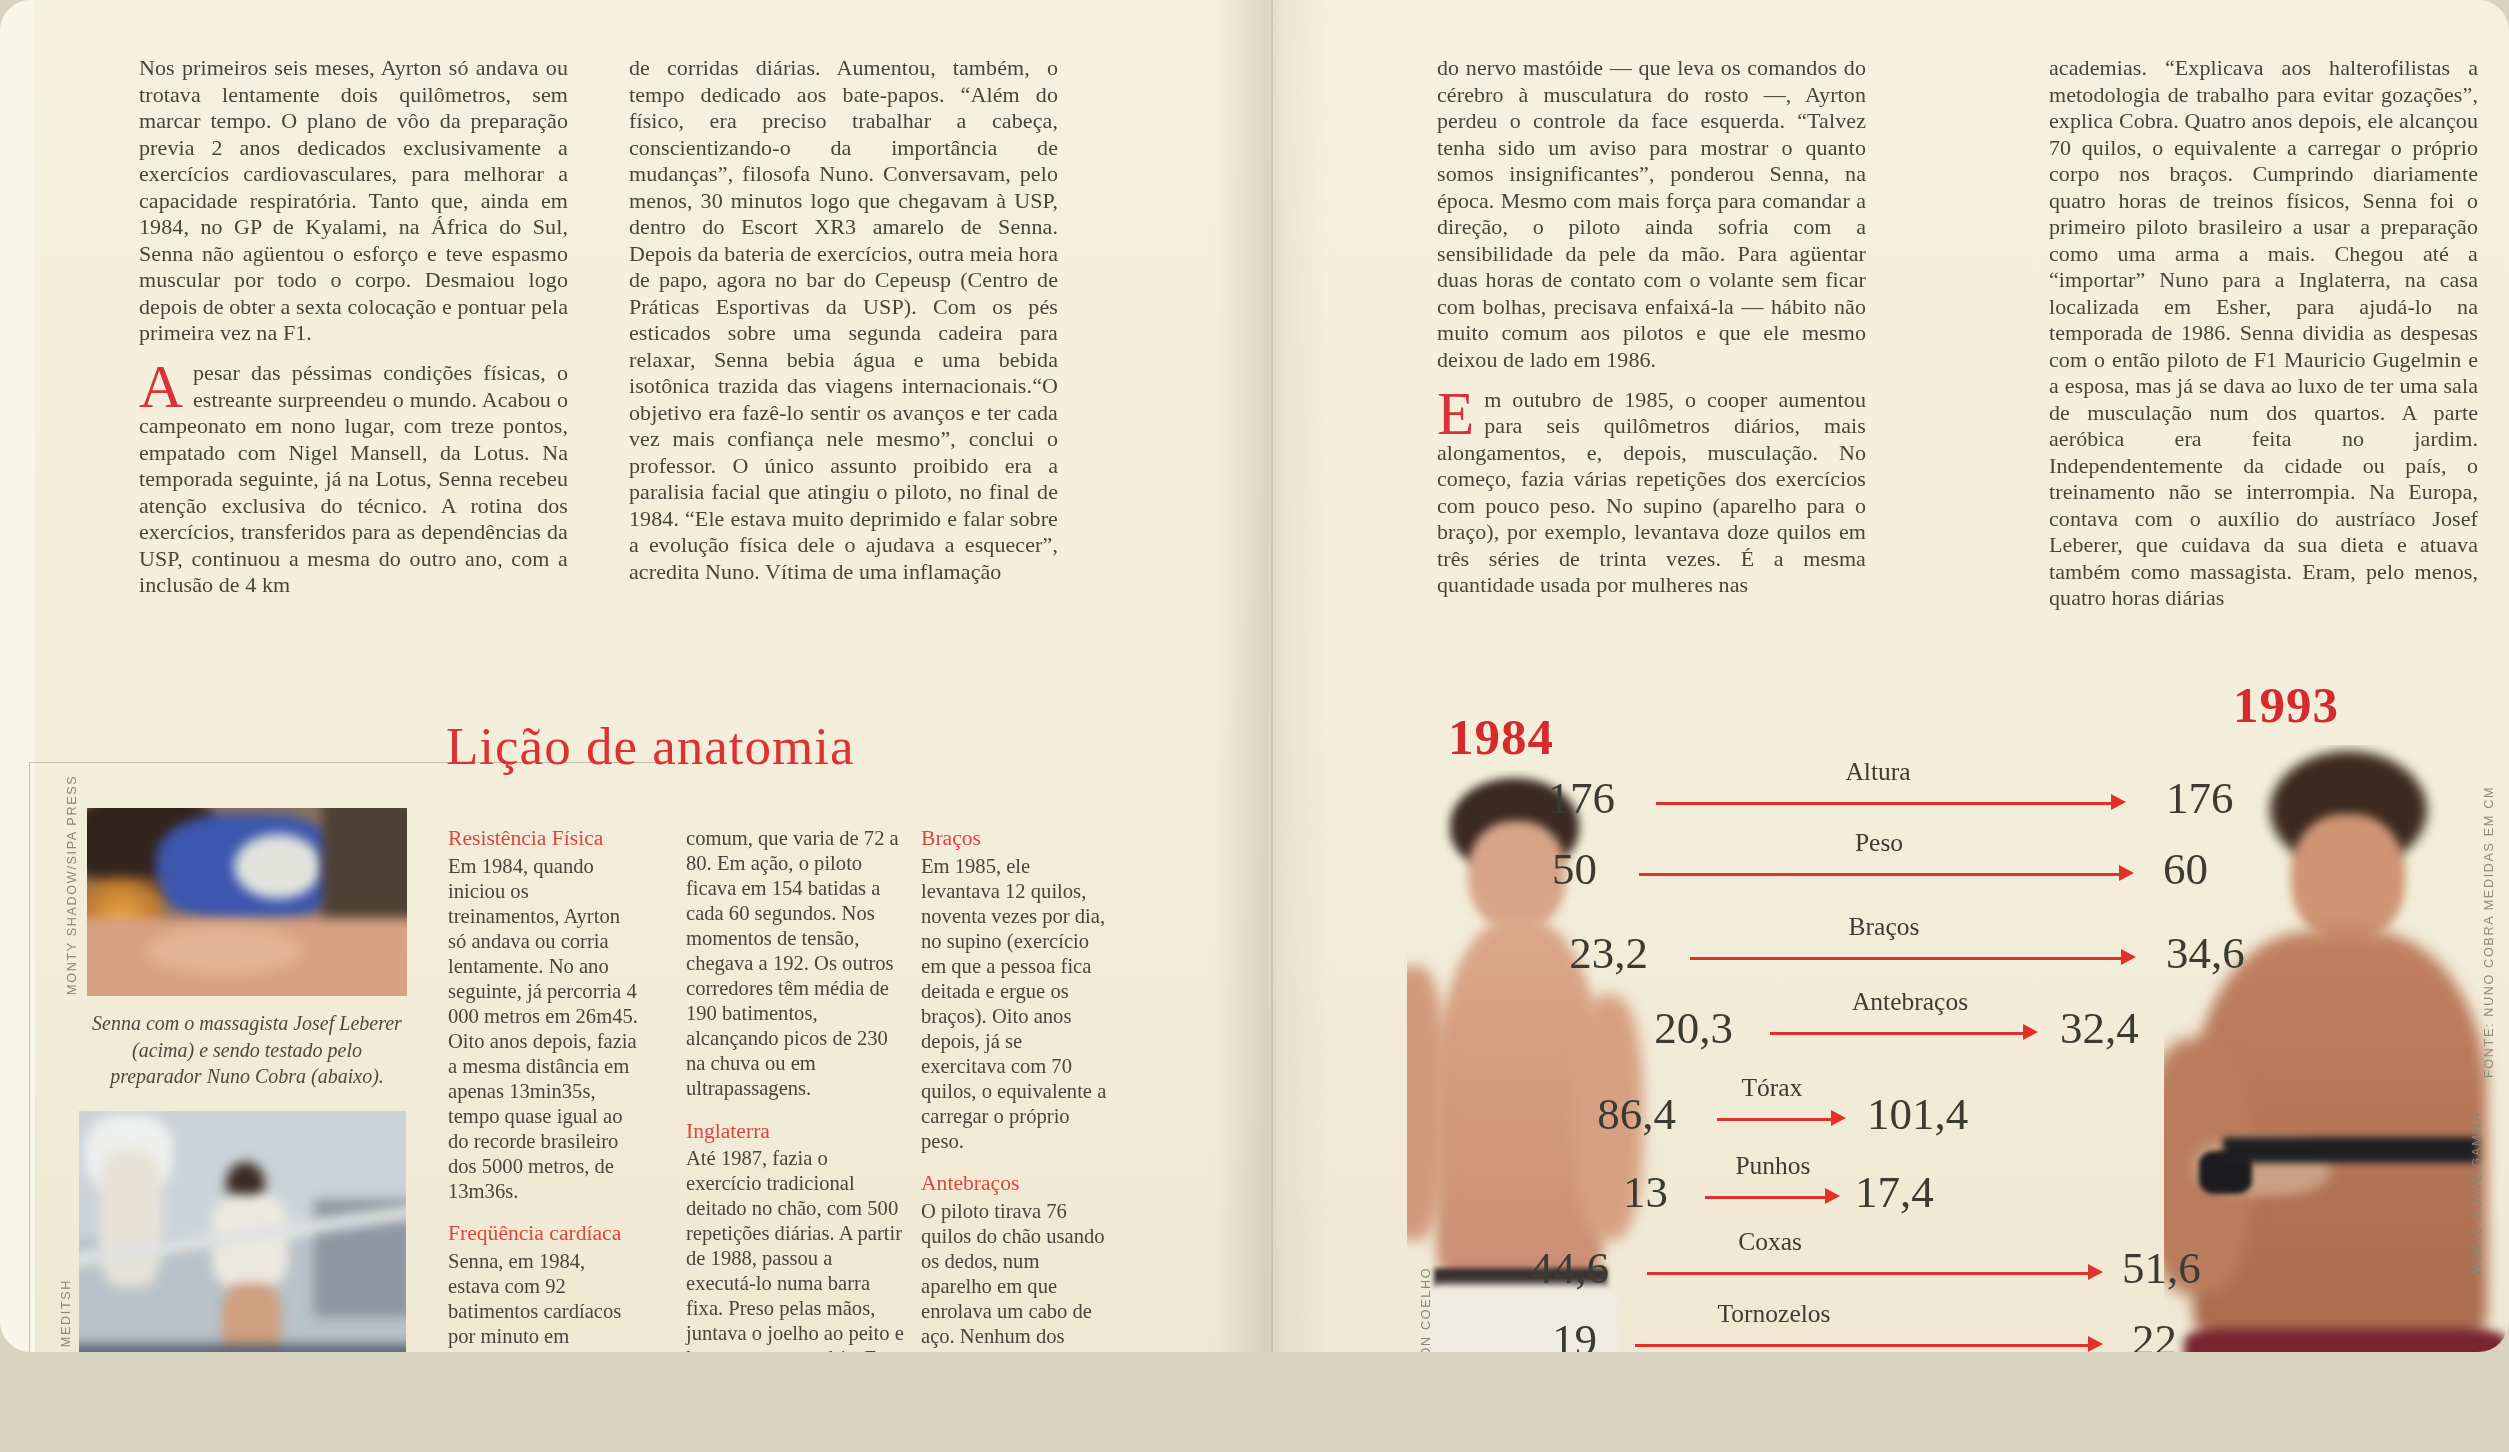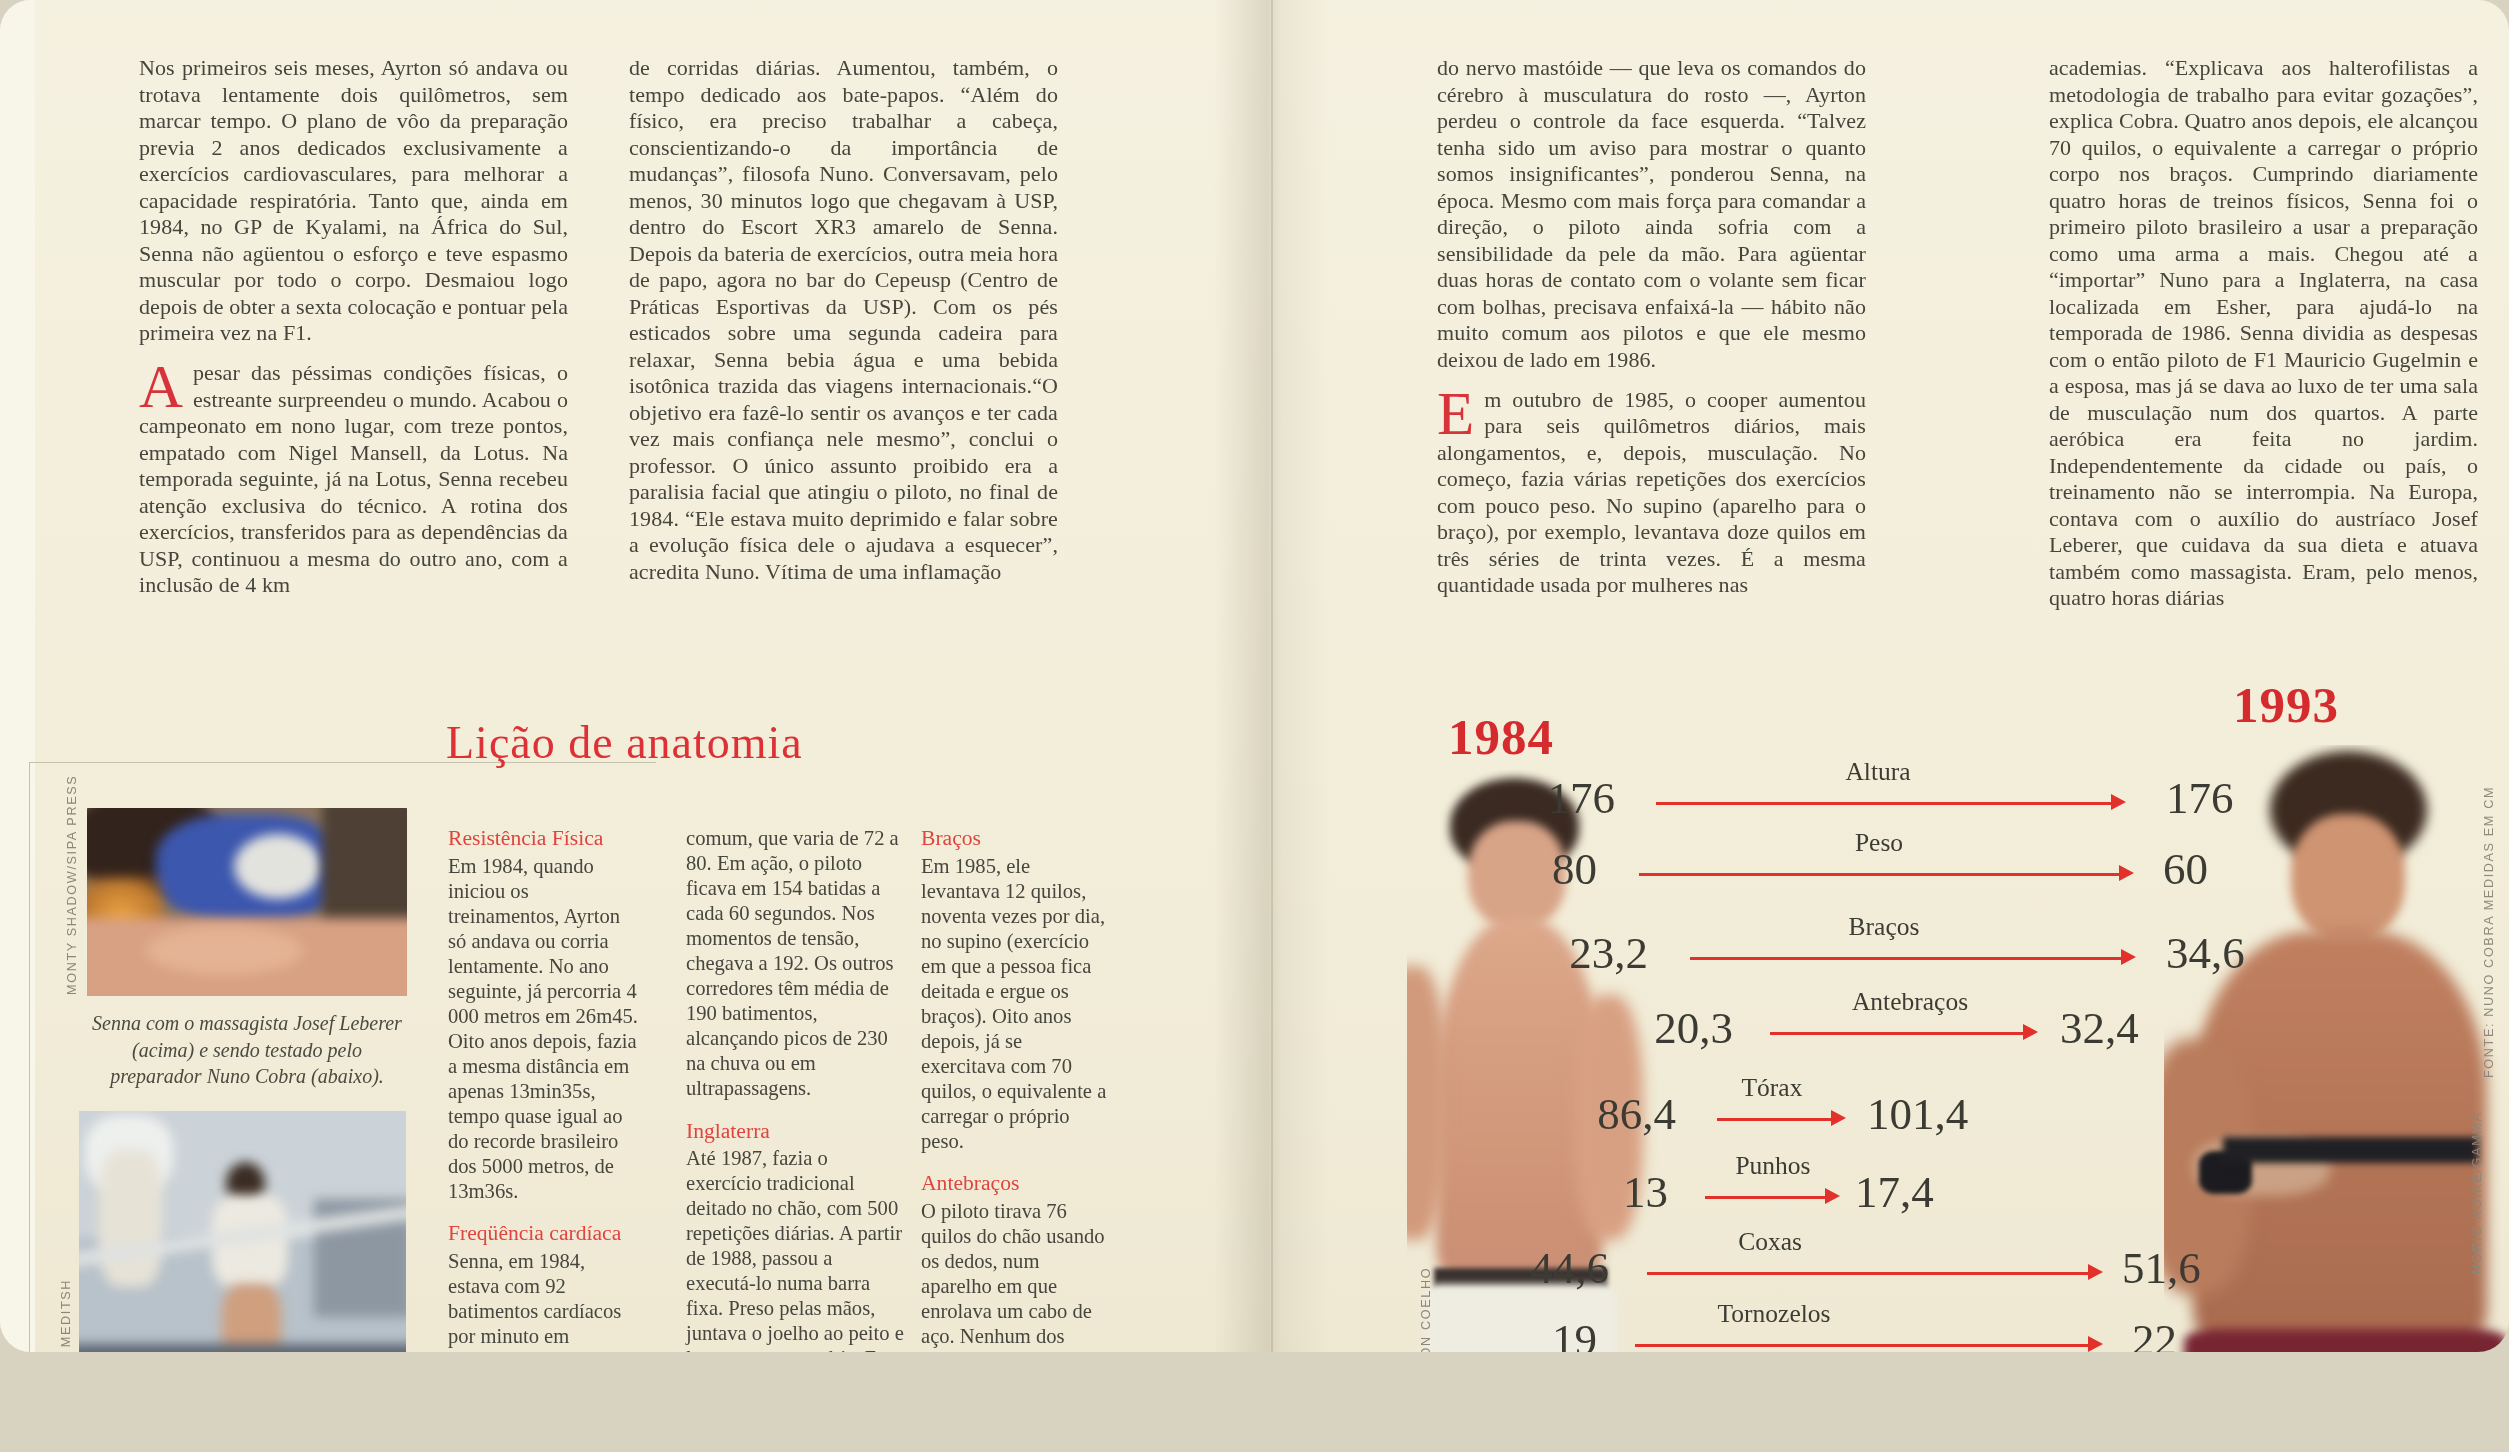--- a/index.html
+++ b/index.html
@@ -22,21 +22,21 @@
   #r-col1{left:1437px;top:55px;}
   #r-col2{left:2049px;top:55px;}
   .col p{margin:0 0 13.7px 0;}
   .dropcap{float:left;font-size:61px;line-height:49px;color:#d8333a;padding:2px 9.8px 0 0;font-weight:400;}
 
   
   .hair-h{position:absolute;left:29px;top:762px;width:627px;height:1px;background:#c6c1ac;}
   .hair-v{position:absolute;left:29px;top:762px;width:1px;height:668px;background:#c6c1ac;}
 
   
-  #anatomy-title{position:absolute;left:446px;top:716px;font-size:46px;color:#dd3136;letter-spacing:1px;}
+  #anatomy-title{position:absolute;left:446px;top:716px;font-size:53px;color:#dd3136;letter-spacing:1px;}
   .acol{position:absolute;top:826px;font-size:20.6px;line-height:25px;color:#46463e;}
   .acol h3{margin:0 0 2px 0;font-size:21.6px;line-height:25.5px;color:#e0443e;font-weight:400;}
   .acol p{margin:0 0 17.6px 0;}
   #acol1{left:448px;width:192px;}
   #acol2{left:686px;width:218px;}
   #acol3{left:921px;width:188px;}
 
   
   .photo{position:absolute;overflow:hidden;border-radius:1px;}
   .photo .sh{position:absolute;filter:blur(5.9px);}
@@ -176,21 +176,21 @@
   <div class="year" id="year-1984">1984</div>
   <div class="year" id="year-1993">1993</div>
 
   <div class="mrow r0">
     <div class="numL">176</div>
     <div class="mlabel">Altura</div>
     <div class="mline"></div>
     <div class="numR">176</div>
   </div>
   <div class="mrow r1">
-    <div class="numL">80</div>
+    <div class="numL">50</div>
     <div class="mlabel">Peso</div>
     <div class="mline"></div>
     <div class="numR">60</div>
   </div>
   <div class="mrow r2">
     <div class="numL">23,2</div>
     <div class="mlabel">Braços</div>
     <div class="mline"></div>
     <div class="numR">34,6</div>
   </div>

